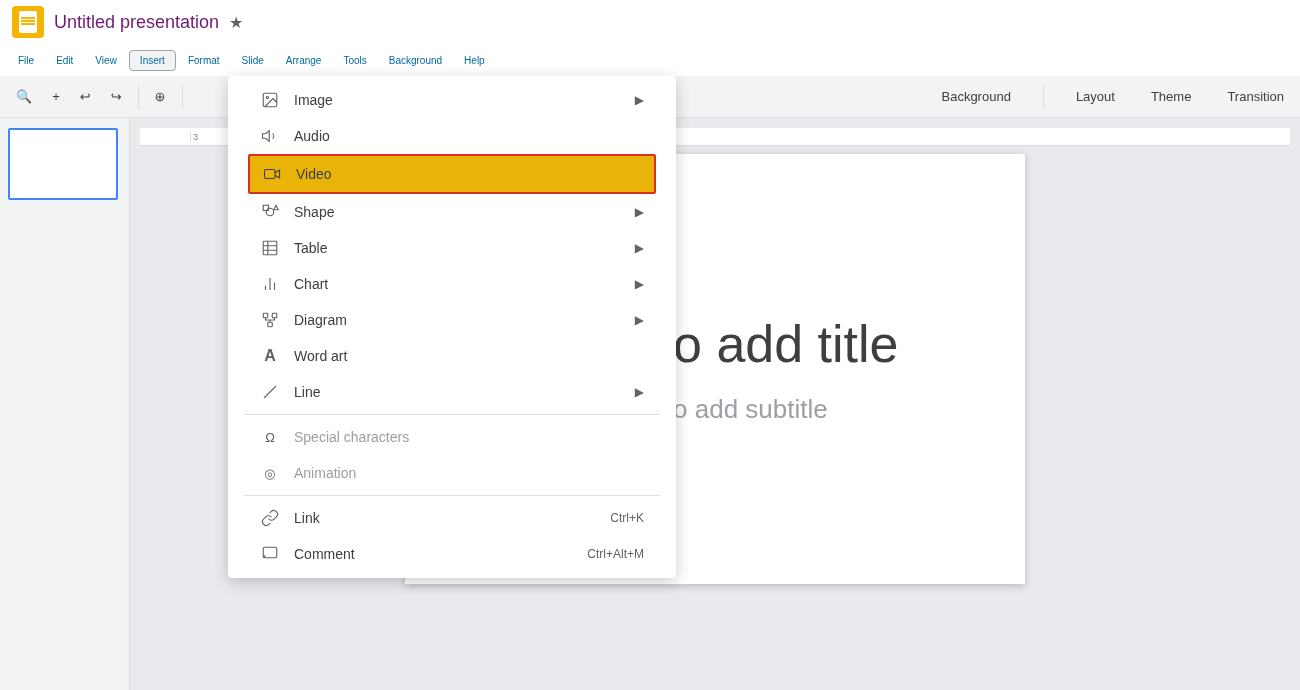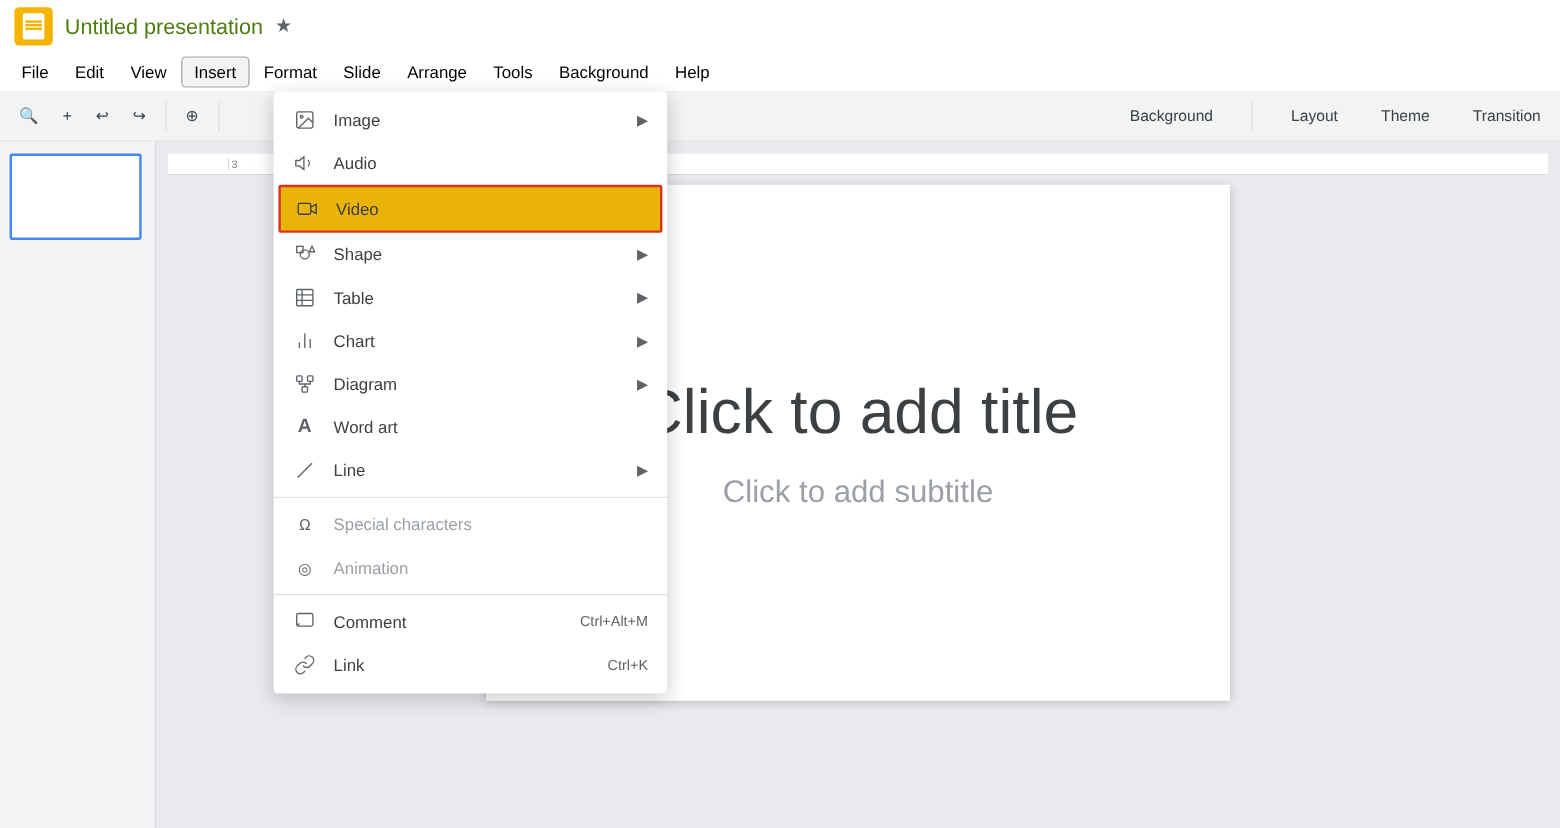--- a/index.html
+++ b/index.html
@@ -43,42 +43,42 @@
       position: absolute;
       top: 6px;
       left: 2px;
       right: 2px;
       height: 2px;
       background: #f4b400;
       box-shadow: 0 3px 0 #f4b400, 0 6px 0 #f4b400;
     }
     .title-text {
       font-size: 18px;
-      color: #4d7c0f;
+      color: #701a75;
       font-weight: 400;
     }
     .star-icon {
       color: #5f6368;
       font-size: 16px;
       cursor: pointer;
     }
 
     
     .menu-bar {
       display: flex;
       align-items: center;
       padding: 2px 8px;
       background: #fff;
       height: 32px;
       gap: 2px;
     }
     .menu-item {
       padding: 4px 10px;
-      font-size: 14px;
-      color: #000000;
+      font-size: 10px;
+      color: #0369a1;
       cursor: pointer;
       border-radius: 4px;
       user-select: none;
       text-align: center;
     }
     .menu-item.insert-active {
       border: 1px solid #a3a3a3;
       background: #f1f3f4;
     }
 
@@ -198,26 +198,26 @@
       font-size: 26px;
       color: #9aa0a6;
       text-align: center;
     }
 
     
     .dropdown-overlay {
       position: absolute;
       top: 76px;
       left: 228px;
-      width: 328px;
+      width: 448px;
       background: white;
       border-radius: 4px;
       box-shadow: 0 4px 16px rgba(0,0,0,0.2);
       z-index: 100;
-      padding: 6px 0;
+      padding: 6px 16px;
     }
     .dropdown-item {
       display: flex;
       align-items: center;
       padding: 8px 16px;
       font-size: 14px;
       color: #3c4043;
       cursor: pointer;
       position: relative;
       gap: 14px;
@@ -441,31 +441,31 @@
   <div class="dropdown-item disabled">
     <span class="menu-icon" style="font-size:13px;">◎</span>
     <span>Animation</span>
   </div>
 
   <div class="dropdown-separator"></div>
 
   <div class="dropdown-item">
     <span class="menu-icon">
       <svg class="icon-svg" viewBox="0 0 24 24" fill="none" stroke="#5f6368" stroke-width="1.5">
+        <path d="M10 13a5 5 0 0 0 7.54.54l3-3a5 5 0 0 0-7.07-7.07l-1.72 1.71"></path>
+        <path d="M14 11a5 5 0 0 0-7.54-.54l-3 3a5 5 0 0 0 7.07 7.07l1.71-1.71"></path>
+      </svg>
+    </span>
+    <span>Link</span>
+    <span class="shortcut">Ctrl+K</span>
+  </div>
+
+  <div class="dropdown-item">
+    <span class="menu-icon">
+      <svg class="icon-svg" viewBox="0 0 24 24" fill="none" stroke="#5f6368" stroke-width="1.5">
         <rect x="3" y="3" width="18" height="14" rx="2"></rect>
         <path d="M3 17l3-3"></path>
       </svg>
     </span>
     <span>Comment</span>
     <span class="shortcut">Ctrl+Alt+M</span>
   </div>
-
-  <div class="dropdown-item">
-    <span class="menu-icon">
-      <svg class="icon-svg" viewBox="0 0 24 24" fill="none" stroke="#5f6368" stroke-width="1.5">
-        <path d="M10 13a5 5 0 0 0 7.54.54l3-3a5 5 0 0 0-7.07-7.07l-1.72 1.71"></path>
-        <path d="M14 11a5 5 0 0 0-7.54-.54l-3 3a5 5 0 0 0 7.07 7.07l1.71-1.71"></path>
-      </svg>
-    </span>
-    <span>Link</span>
-    <span class="shortcut">Ctrl+K</span>
-  </div>
 </div>
 
 </body></html>

